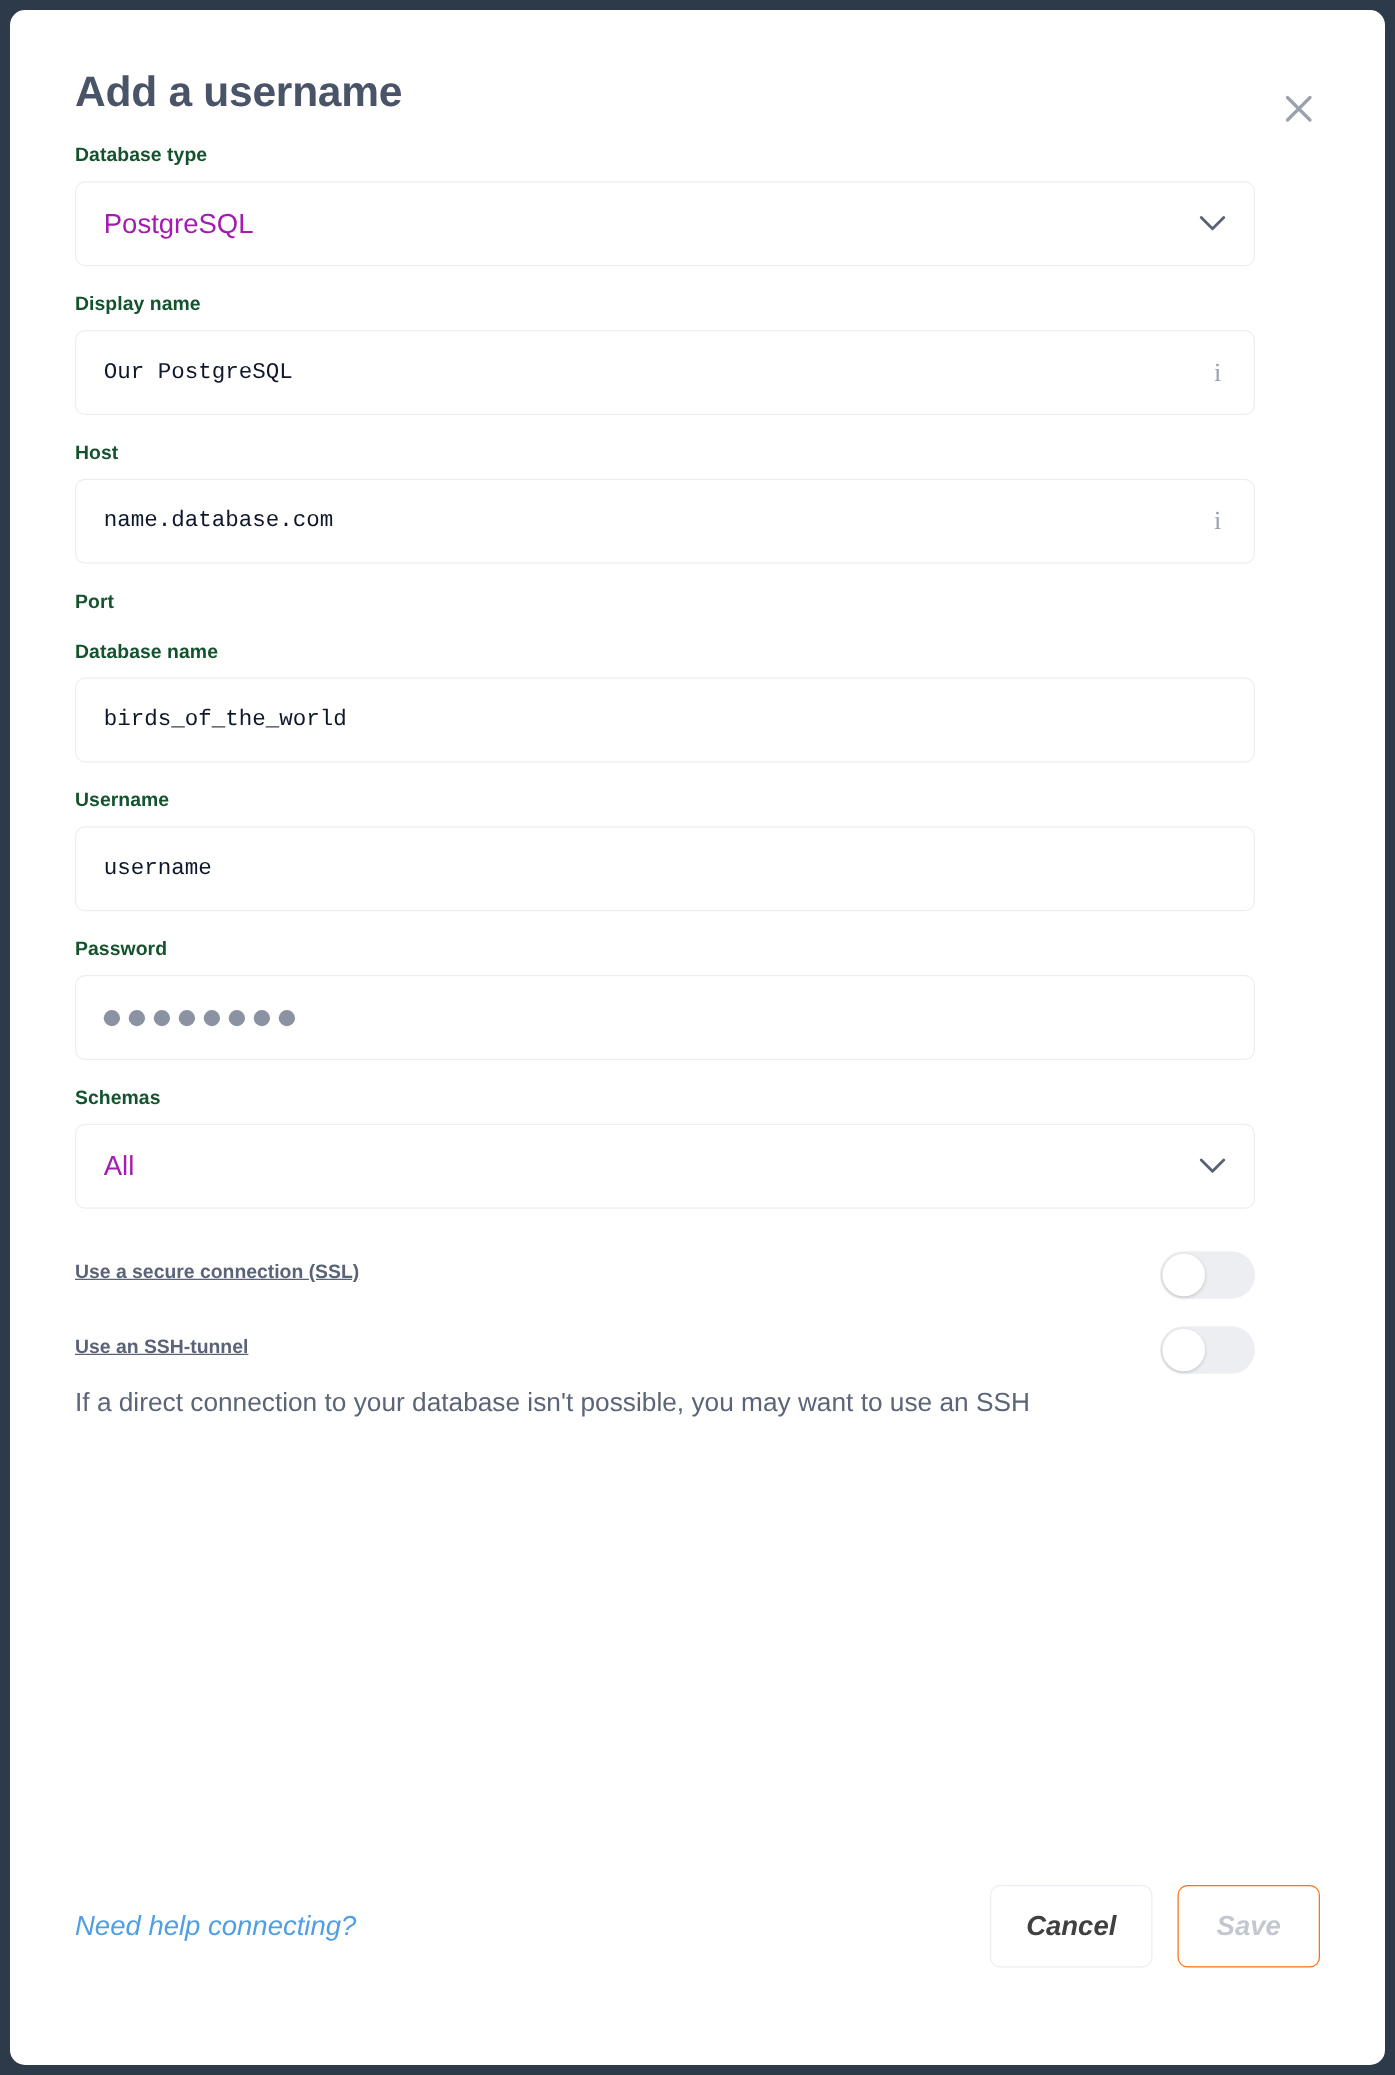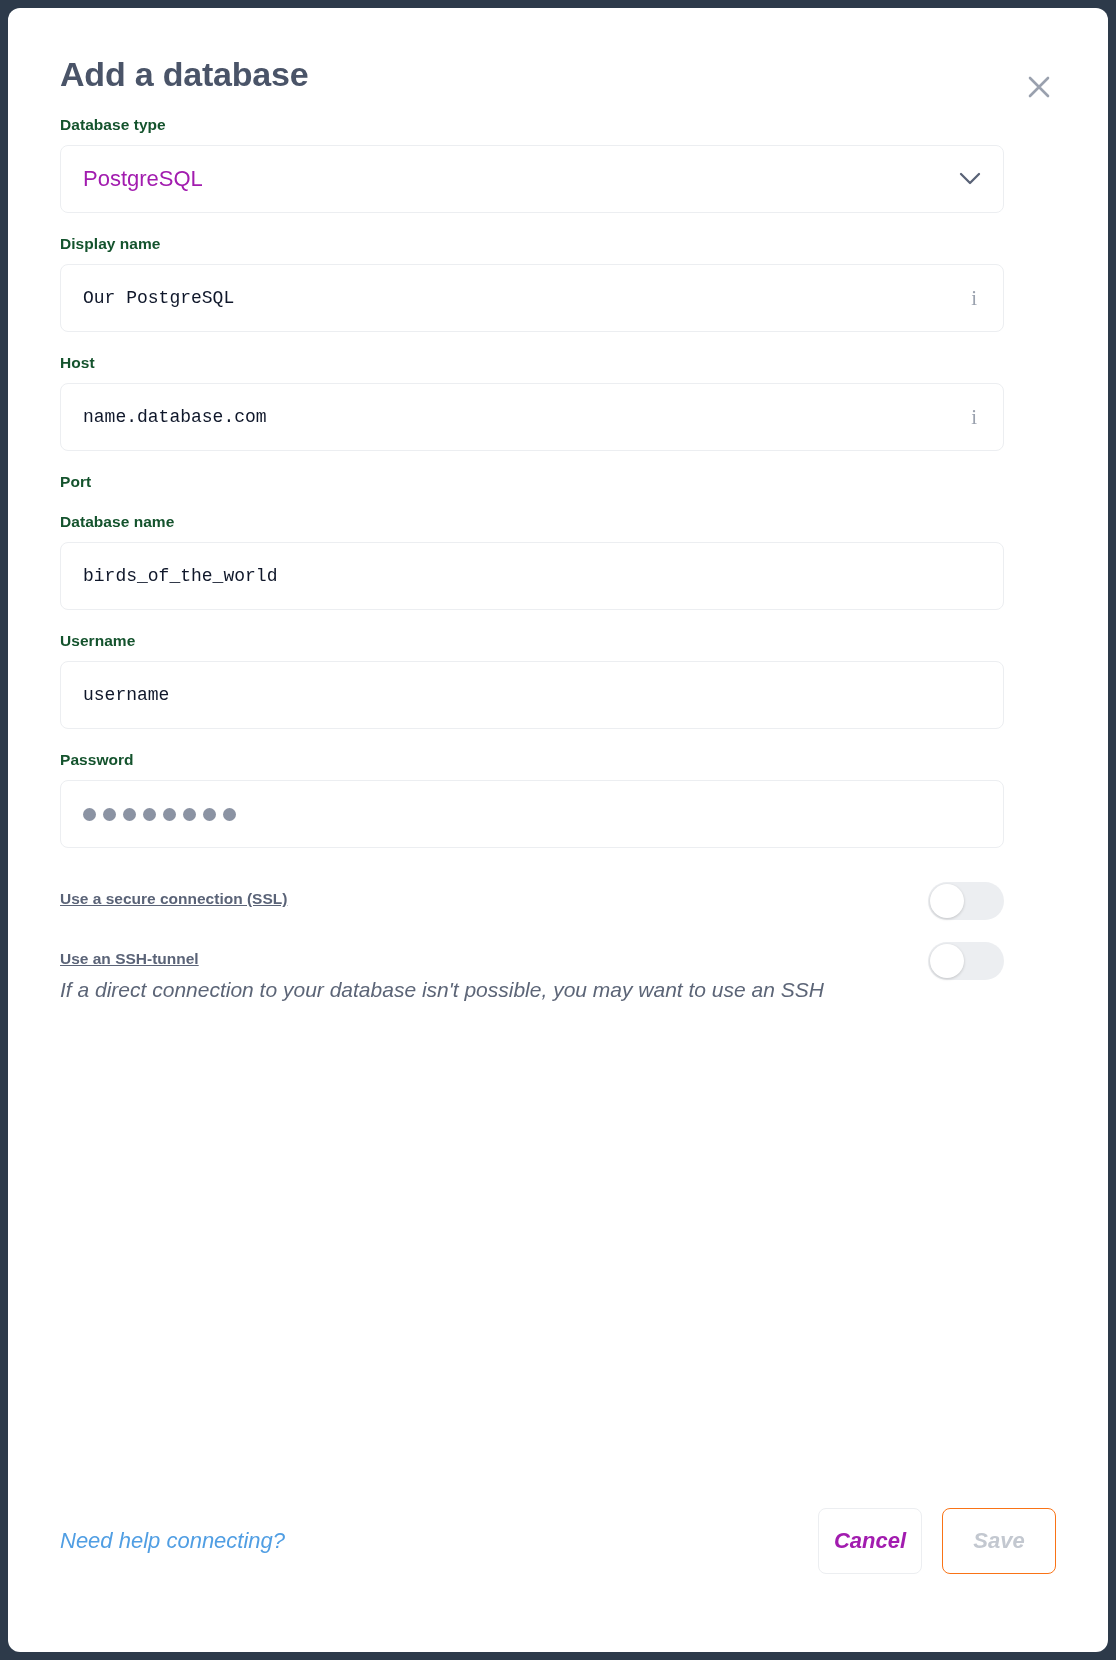--- a/index.html
+++ b/index.html
@@ -137,25 +137,24 @@
   .toggle-row .tog-label {
     font-size: 15.5px;
     font-weight: bold;
     color: #5a6377;
     padding-top: 8px;
     text-decoration: underline;
   }
   .toggle-row .tog-desc {
     font-size: 21px;
     color: #5c6577;
-    margin-top: 8px;
+    margin-top: 22px;
     line-height: 28px;
     white-space: nowrap;
     overflow: hidden;
-    font-style: italic;
   }
 
   .switch {
     position: absolute;
     right: 0;
     top: 0;
     width: 76px;
     height: 38px;
     border-radius: 19px;
     background: #eceef1;
@@ -196,39 +195,39 @@
     border-radius: 8px;
     font-size: 22px;
     font-weight: bold;
     display: flex;
     align-items: center;
     justify-content: center;
     cursor: pointer;
     background: #ffffff;
   }
   .btn-cancel {
-    width: 104px;
+    width: 130px;
     border: 1px solid #eceef1;
-    color: #a21caf;
+    color: #404040;
   }
   .btn-save {
     width: 114px;
     border: 1px solid #f97316;
     color: #c3c8d0;
     cursor: default;
   }
 </style>
 </head>
 <body>
 
 <div class="modal">
   <div class="inner">
 
     <div class="header">
-      <div class="title">Add a database</div>
+      <div class="title">Add a username</div>
       <div class="close-btn">
         <svg width="26" height="26" viewBox="0 0 26 26">
           <path d="M4 4 L22 22 M22 4 L4 22" stroke="#9aa1ae" stroke-width="2.6" stroke-linecap="round" fill="none"></path>
         </svg>
       </div>
     </div>
 
     <div class="field">
       <div class="field-label">Database type</div>
       <div class="control">
@@ -284,20 +283,31 @@
             <i></i>
             <i></i>
             <i></i>
             <i></i>
             <i></i>
             <i></i>
           </span>
       </div>
     </div>
 
+    <div class="field">
+      <div class="field-label">Schemas</div>
+      <div class="control">
+        <span class="value">All</span>
+        <span class="chevron">
+          <svg width="22" height="14" viewBox="0 0 22 14">
+            <path d="M2 2 L11 11 L20 2" stroke="#5a6377" stroke-width="2.3" fill="none" stroke-linecap="round" stroke-linejoin="round"></path>
+          </svg>
+        </span>
+      </div>
+    </div>
 
     <div class="toggle-row">
       <div class="tog-label">Use a secure connection (SSL)</div>
       <div class="switch">
         <span class="knob"></span>
       </div>
     </div>
 
     <div class="toggle-row">
       <div class="tog-label">Use an SSH-tunnel</div>

